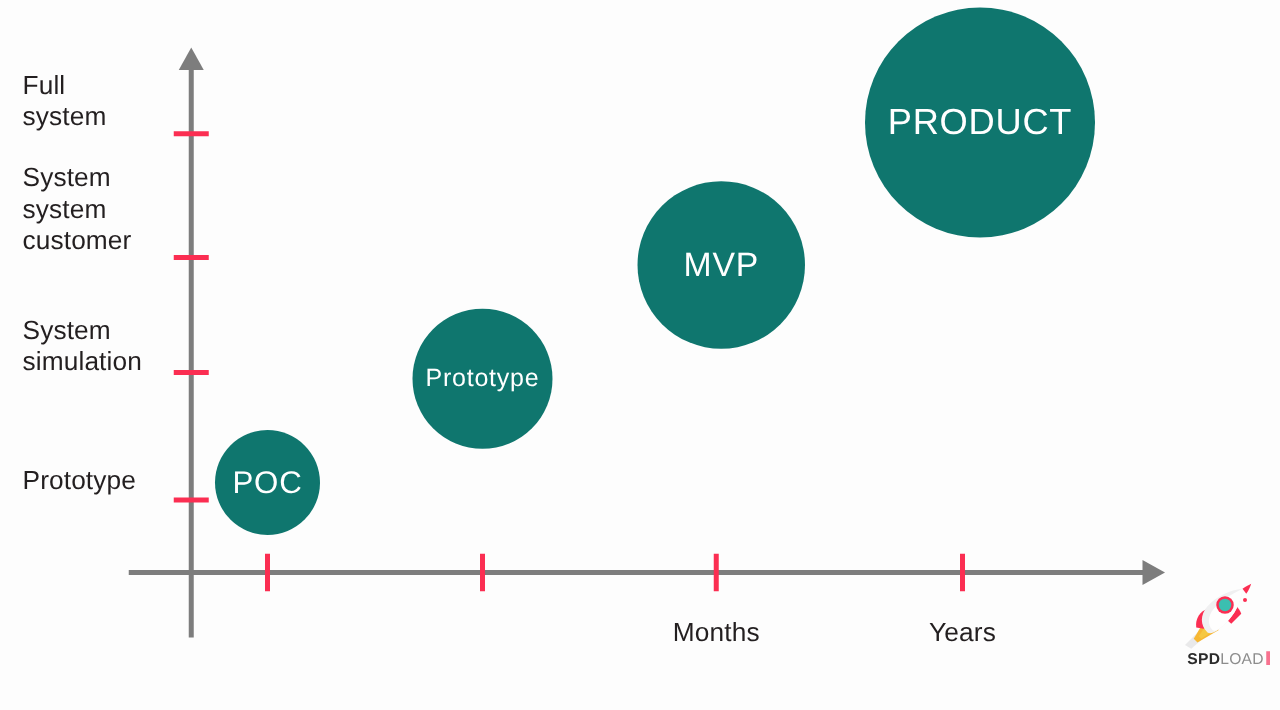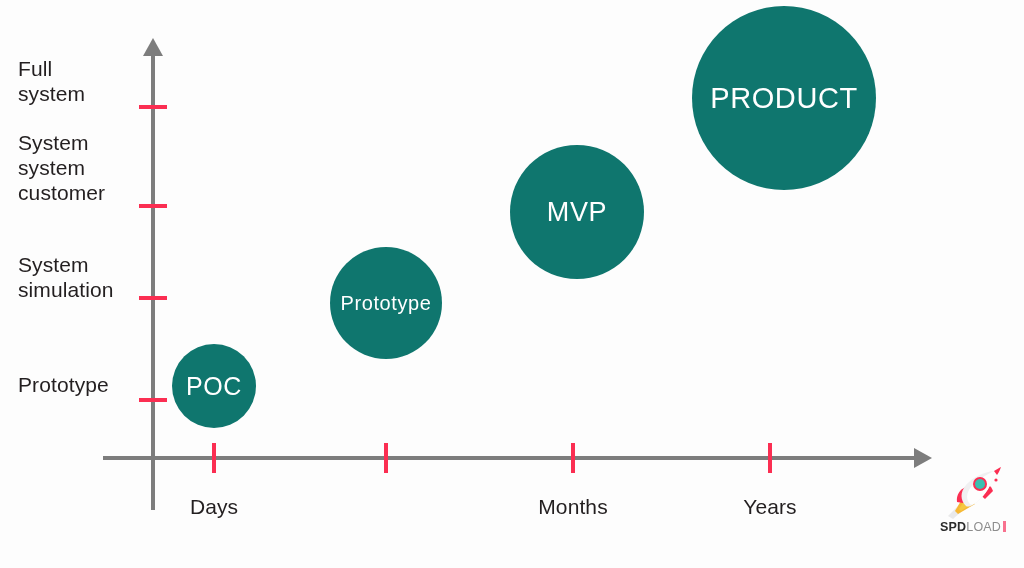--- a/index.html
+++ b/index.html
@@ -130,21 +130,21 @@
     left: 14px;
     top: 0px;
     width: 58px;
     height: 54px;
   }
   #logo-wordmark {
     position: absolute;
     left: 0px;
     top: 54px;
     width: 86px;
-    text-align: center;
+    text-align: right;
     font-size: 12.5px;
     letter-spacing: 0.2px;
     line-height: 14px;
     white-space: nowrap;
   }
   #logo-spd {
     font-weight: 700;
     color: #2b2b2b;
   }
   #logo-load {
@@ -182,21 +182,20 @@
 
   <div class="y-label" style="top:56px">Full
 system</div>
   <div class="y-label" style="top:130px">System
 system
 customer</div>
   <div class="y-label" style="top:252px">System
 simulation</div>
   <div class="y-label" style="top:372px">Prototype</div>
 
-  <div class="x-label" style="left:134px">Days</div>
   <div class="x-label" style="left:493px">Months</div>
   <div class="x-label" style="left:690px">Years</div>
 
   <div class="bubble" style="left:172px;top:344px;width:84px;height:84px;font-size:25px">
     <span class="bubble-label">POC</span>
   </div>
 
   <div class="bubble" style="left:330px;top:247px;width:112px;height:112px;font-size:20px">
     <span class="bubble-label">Prototype</span>
   </div>

